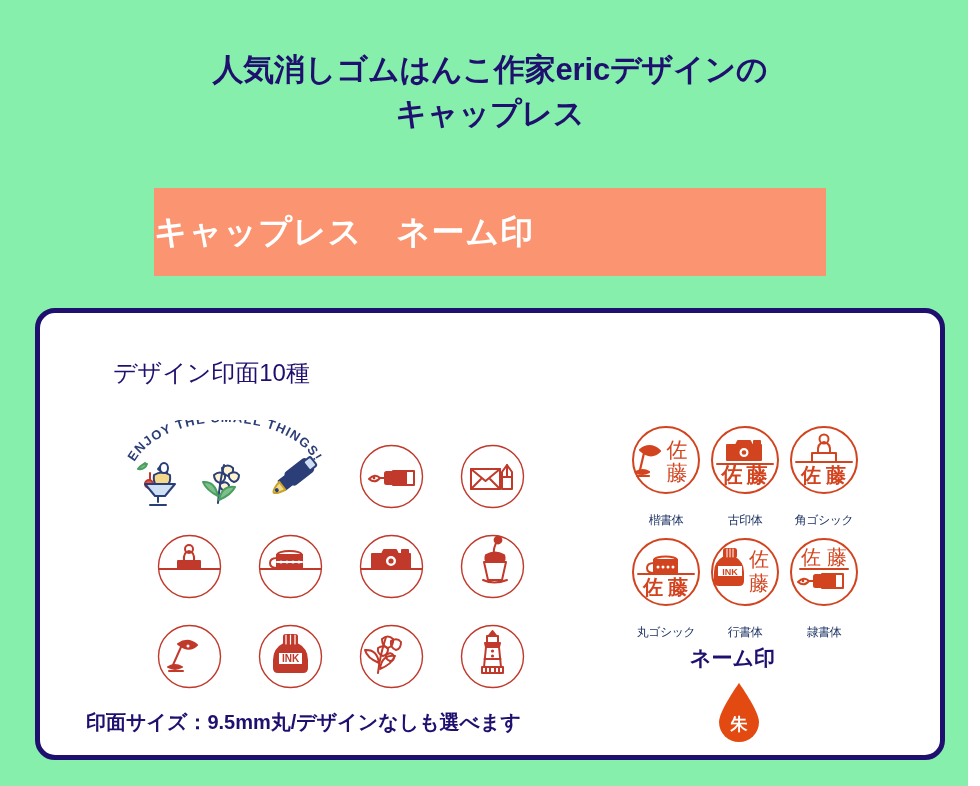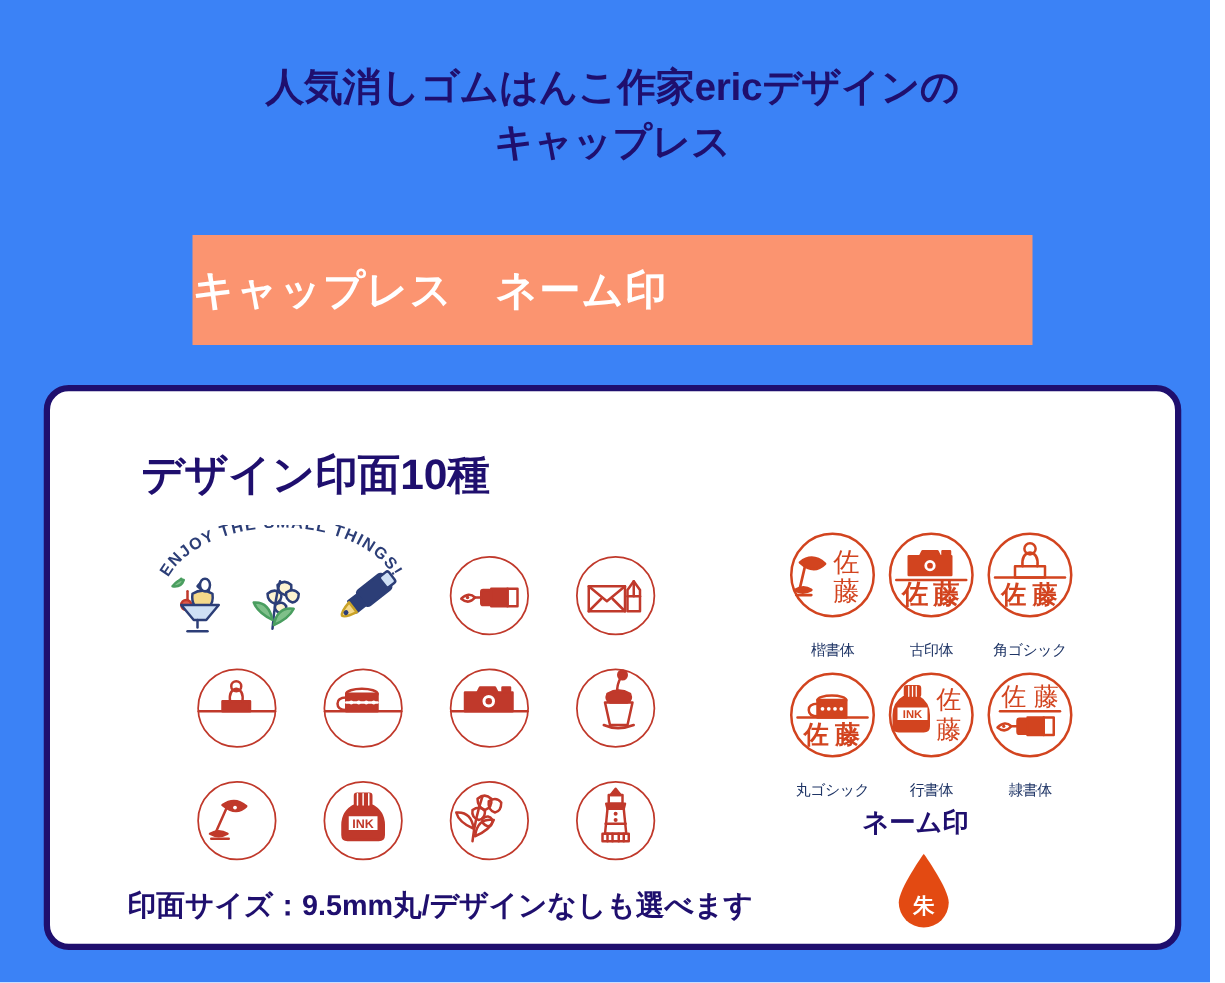--- a/index.html
+++ b/index.html
@@ -9,21 +9,21 @@
     height: 786px;
     background: #ffffff;
     font-family: "Liberation Sans", "DejaVu Sans", sans-serif;
     overflow: hidden;
   }
 
   #page {
     position: relative;
     width: 968px;
     height: 786px;
-    background: #3b82f6;
+    background: #86efac;
   }
 
   
   .title-block {
     position: absolute;
     left: 0;
     top: 48px;
     width: 980px;
     text-align: center;
     color: #1f0f6e;
@@ -63,22 +63,22 @@
     height: 452px;
     border: 5px solid #1f0f6e;
     border-radius: 20px;
     background: #ffffff;
   }
 
   
   .heading {
     position: absolute;
     color: #1f0f6e;
-    font-weight: bold;
-    font-size: 34px;
+    font-weight: normal;
+    font-size: 24px;
     white-space: nowrap;
     letter-spacing: 0px;
   }
   .heading-designs { left: 113px; top: 357px; }
   .heading-fonts   { left: 613px; top: 357px; }
 
   
   .design-area {
     position: absolute;
     left: 80px;
@@ -100,25 +100,25 @@
   .stamp {
     position: absolute;
     width: 67px;
     height: 67px;
   }
   .stamp svg { display: block; width: 67px; height: 67px; }
 
   
   .size-note {
     position: absolute;
-    left: 102px;
+    left: 86px;
     top: 709px;
     color: #1f0f6e;
     font-weight: bold;
-    font-size: 23px;
+    font-size: 20px;
     white-space: nowrap;
   }
 
   
   .font-grid {
     position: absolute;
     left: 630px;
     top: 424px;
     width: 230px;
   }

